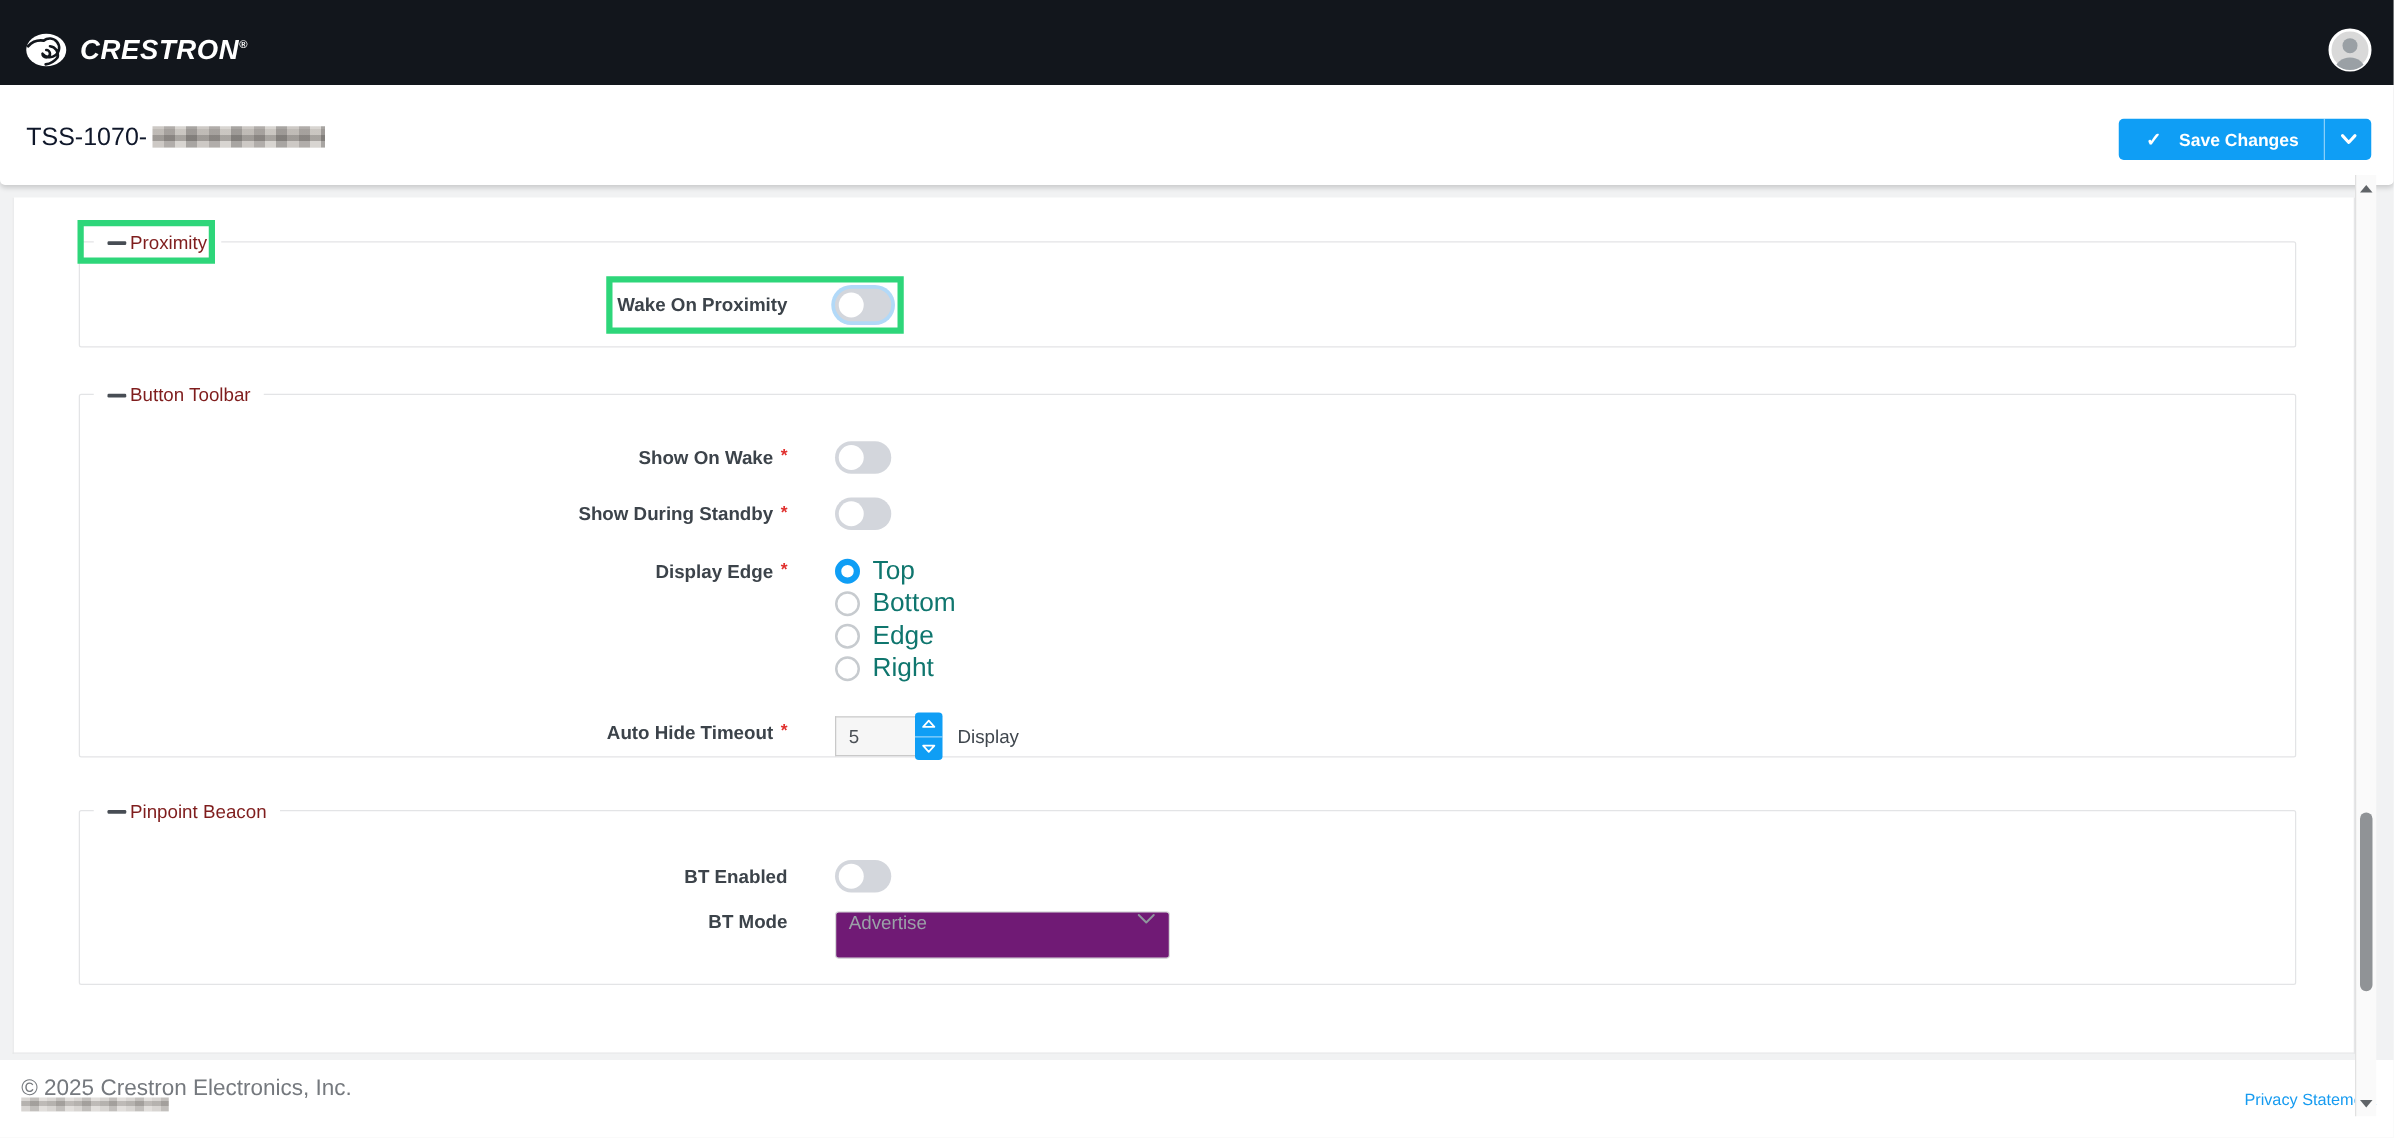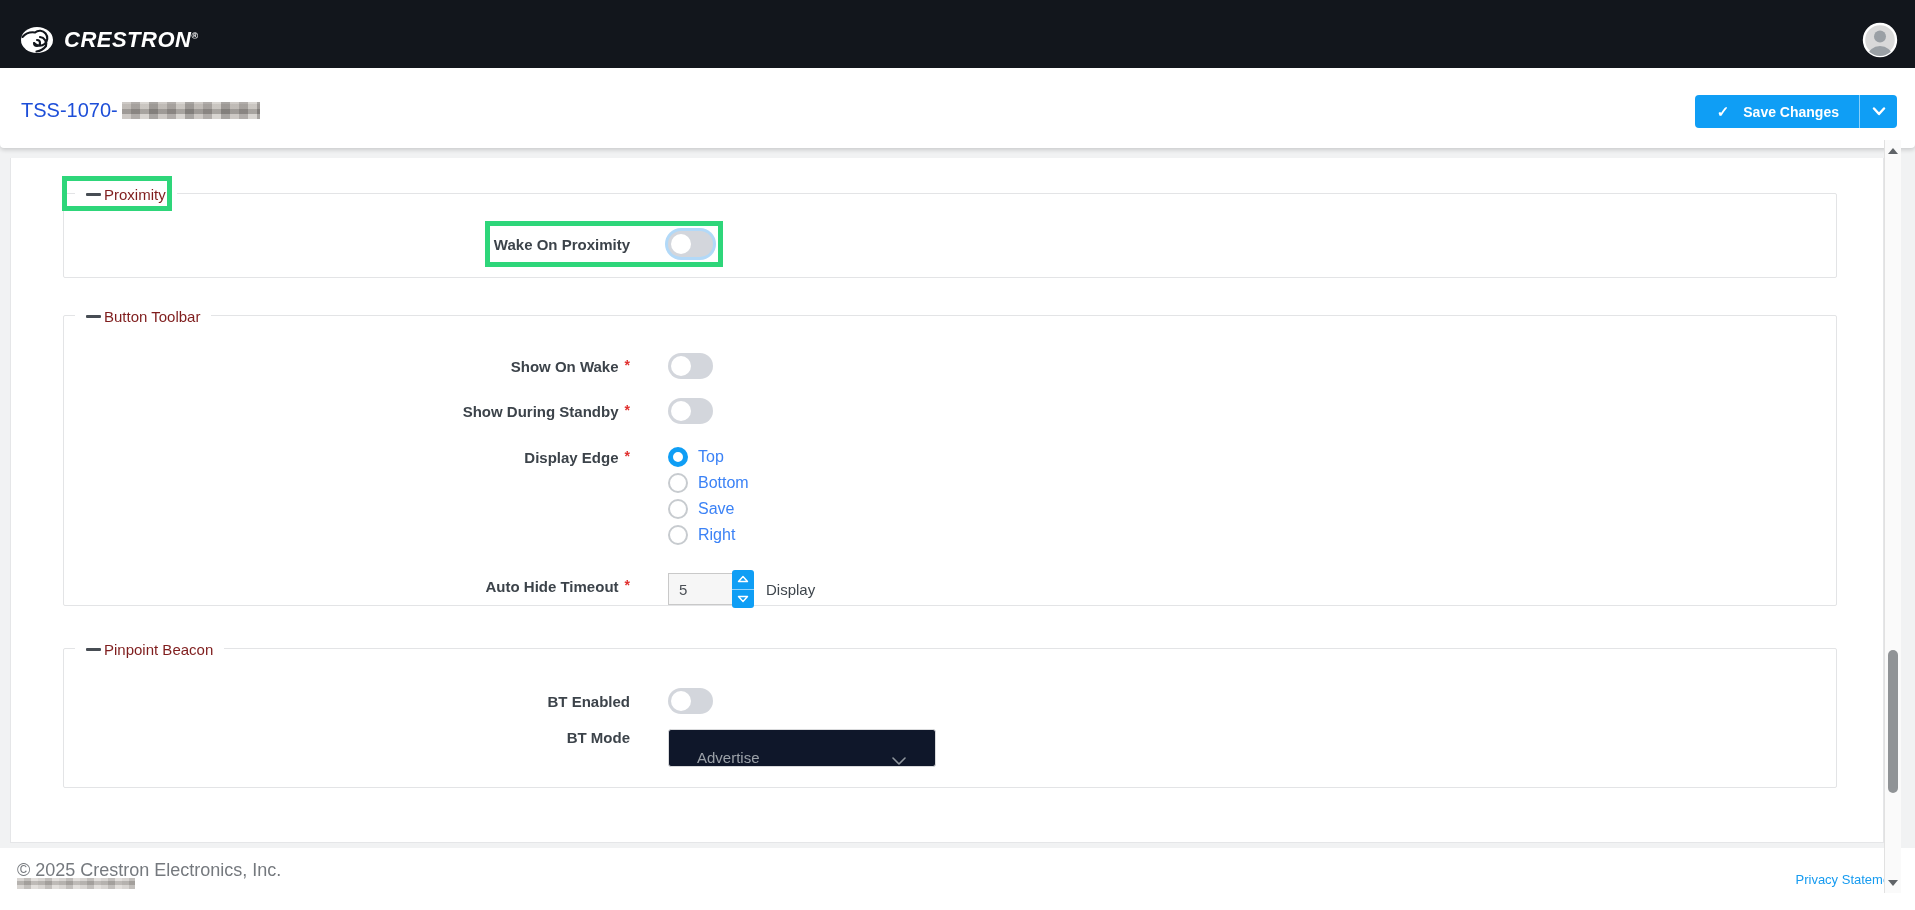--- a/index.html
+++ b/index.html
@@ -19,21 +19,21 @@
   }
   .brand { display:flex; align-items:center; gap:8px; }
   .brand-text { color:#fff; font-size:22px; font-weight:bold; font-style:italic; letter-spacing:.5px; }
   .brand-reg { color:#fff; font-size:9px; vertical-align:super; font-style:normal; }
   .avatar-btn { width:38px; height:38px; border-radius:50%; display:flex; align-items:center; justify-content:center; cursor:pointer; }
   
   #title-bar {
     position:absolute; left:0; top:68px; width:1915px; height:80px;
     background:#fff; box-shadow:0 2px 4px rgba(0,0,0,.16); border-radius:0 0 4px 4px; z-index:5;
   }
-  .page-title { position:absolute; left:21px; top:31px; font-size:20px; color:#1d4ed8; white-space:nowrap; }
+  .page-title { position:absolute; left:21px; top:31px; font-size:20px; color:#0f172a; white-space:nowrap; }
   .redacted-title {
     display:inline-block; width:138px; height:17px; margin-left:4px; vertical-align:-2px;
     background:
       repeating-linear-gradient(90deg,#cdc9c5 0 9px,#b1adaa 9px 18px,#d8d5d1 18px 27px,#a8a5a2 27px 36px),
       repeating-linear-gradient(0deg,rgba(255,255,255,.45) 0 5px,rgba(90,86,82,.35) 5px 10px,rgba(200,196,192,.3) 10px 15px);
     background-blend-mode:multiply;
   }
   .save-split {
     position:absolute; right:18px; top:27px; height:33px; display:flex; align-items:stretch;
     background:#0f9ef5; border-radius:4px; overflow:hidden; cursor:pointer;
@@ -61,34 +61,34 @@
   .req { color:#e0302e; margin-left:6px; font-size:14px; position:relative; top:-2px; }
   .control { position:absolute; left:604px; display:flex; align-items:center; }
   
   .toggle { width:45px; height:26px; border-radius:13px; background:#d3d6dc; position:relative; cursor:pointer; flex:0 0 auto; }
   .toggle .knob { position:absolute; left:3px; top:3px; width:20px; height:20px; border-radius:50%; background:#fff; }
   .toggle.focused { box-shadow:0 0 0 3px #b2d9f8; }
   
   .radio-row { position:absolute; left:604px; display:flex; align-items:center; gap:10px; height:22px; cursor:pointer; }
   .radio { width:20px; height:20px; border-radius:50%; background:#fff; border:2px solid #c7cbcf; flex:0 0 auto; }
   .radio.selected { border:5.5px solid #0f9ef5; }
-  .radio-label { font-size:16px; color:#3b82f6; }
+  .radio-label { font-size:21px; color:#0f766e; }
   
   .num-input {
     width:64px; height:32px; background:#f6f6f6; border:1px solid #c9c9c9; border-right:none;
     font-family:"Liberation Sans",sans-serif; font-size:15px; color:#4b5056; padding:0 0 0 10px; outline:none;
   }
   .spinner { width:22px; height:38px; background:#0f9ef5; border-radius:3px; display:flex; flex-direction:column; overflow:hidden; }
   .spin-btn { flex:1; display:flex; align-items:center; justify-content:center; cursor:pointer; }
   .spin-btn.up { border-bottom:1px solid rgba(255,255,255,.55); }
   .unit-label { font-size:15px; color:#3f464d; margin-left:12px; }
   
   .select-box {
-    width:268px; height:38px; border:1px solid #d9dadc; border-radius:3px; background:#0f172a;
-    display:flex; align-items:flex-end; justify-content:space-between; padding:0 28px; cursor:pointer;
+    width:268px; height:38px; border:1px solid #d9dadc; border-radius:3px; background:#701a75;
+    display:flex; align-items:flex-start; justify-content:space-between; padding:0 10px; cursor:pointer;
   }
   .select-value { font-size:15px; color:#9ba1a8; }
   
   .network-row {
     position:absolute; left:0; top:645px; width:100%; height:40px; background:#f8f9fa;
     border-top:1px solid #e3e4e6; display:flex; align-items:center; gap:13px; padding-left:40px; cursor:pointer;
   }
   .network-title { font-size:15px; font-weight:bold; color:#3c434a; }
   
   #page-footer { position:absolute; left:0; top:848px; width:1915px; height:62px; background:#fff; }
@@ -208,21 +208,21 @@
     <div class="radio-row" style="top:130px;">
       <span class="radio selected"></span>
       <span class="radio-label">Top</span>
     </div>
     <div class="radio-row" style="top:156px;">
       <span class="radio"></span>
       <span class="radio-label">Bottom</span>
     </div>
     <div class="radio-row" style="top:182px;">
       <span class="radio"></span>
-      <span class="radio-label">Save</span>
+      <span class="radio-label">Edge</span>
     </div>
     <div class="radio-row" style="top:208px;">
       <span class="radio"></span>
       <span class="radio-label">Right</span>
     </div>
 
     <div class="form-row" style="top:254px; height:38px;">
       <div class="row-label" style="top:8px;"><span>Auto Hide Timeout</span><span class="req">*</span></div>
       <div class="control">
         <input class="num-input" type="text" readonly="" value="5" style="">

